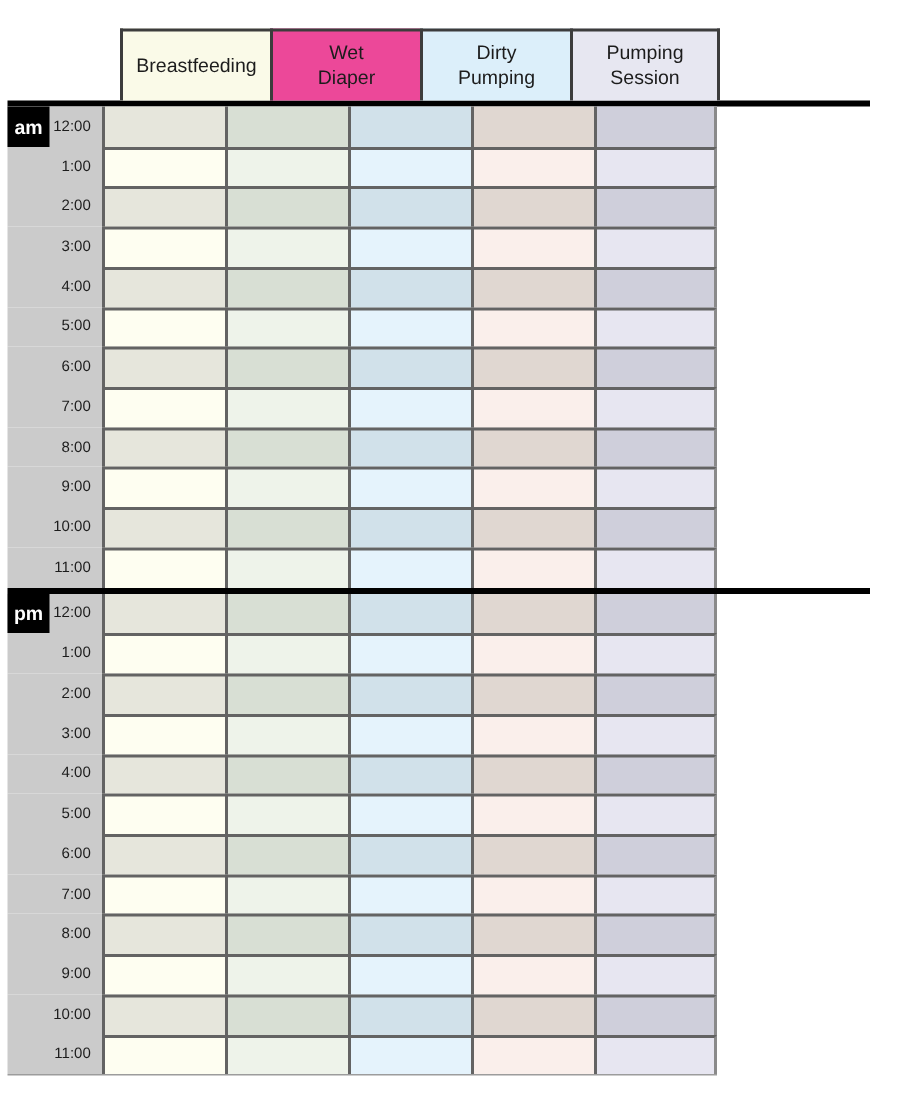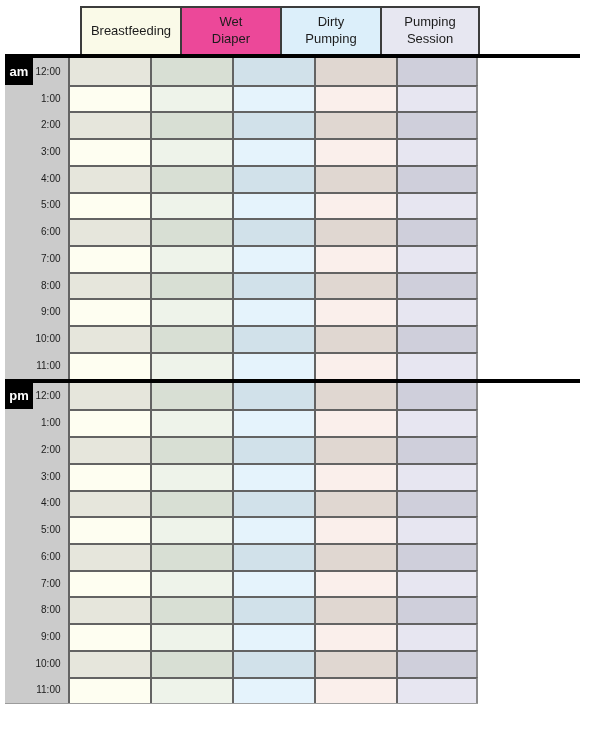--- a/index.html
+++ b/index.html
@@ -11,21 +11,21 @@
   .page {
     position: relative;
     width: 600px;
     height: 730px;
     background: #ffffff;
     overflow: hidden;
   }
   .sheet {
     position: absolute;
     left: 5px;
-    top: 6px;
+    top: 19px;
     width: 575px;
   }
   
   .header-row {
     display: flex;
     margin-left: 75px;
     width: 500px;
     height: 48px;
     box-sizing: border-box;
   }

